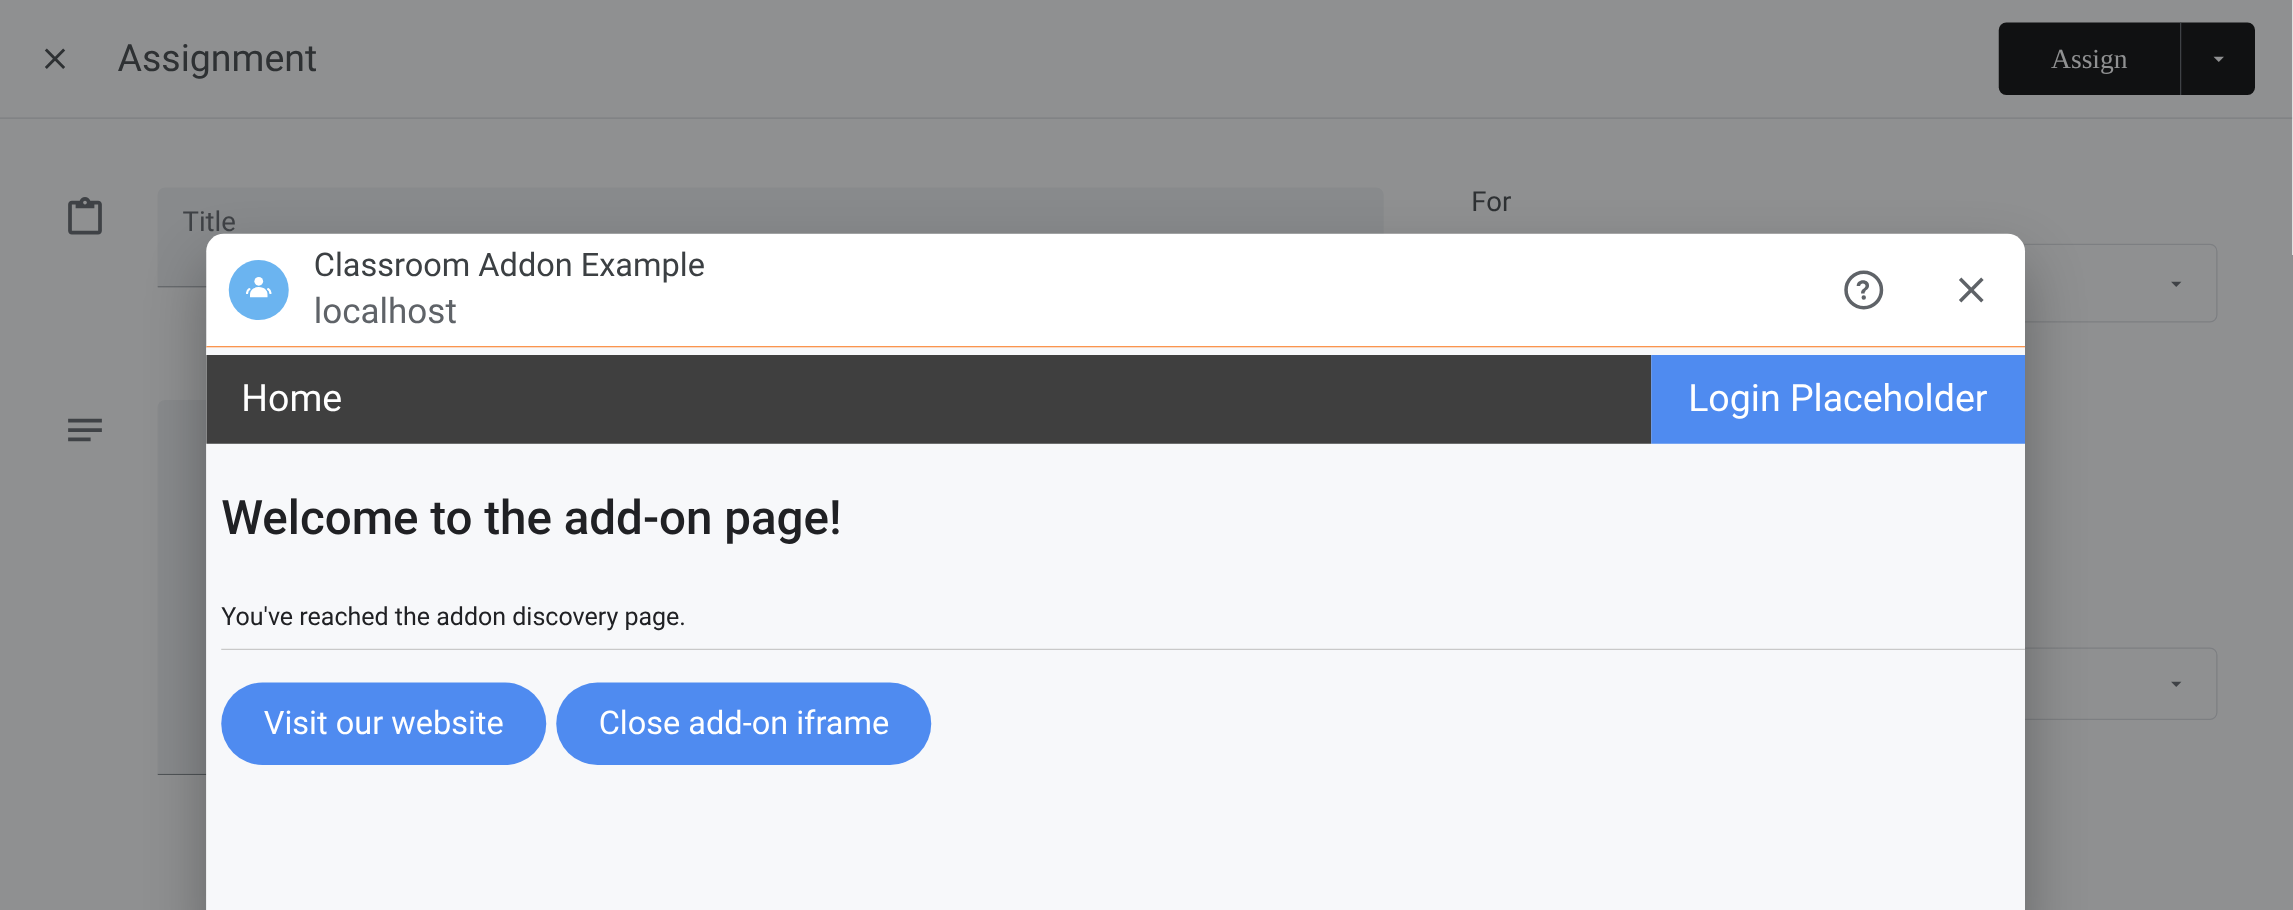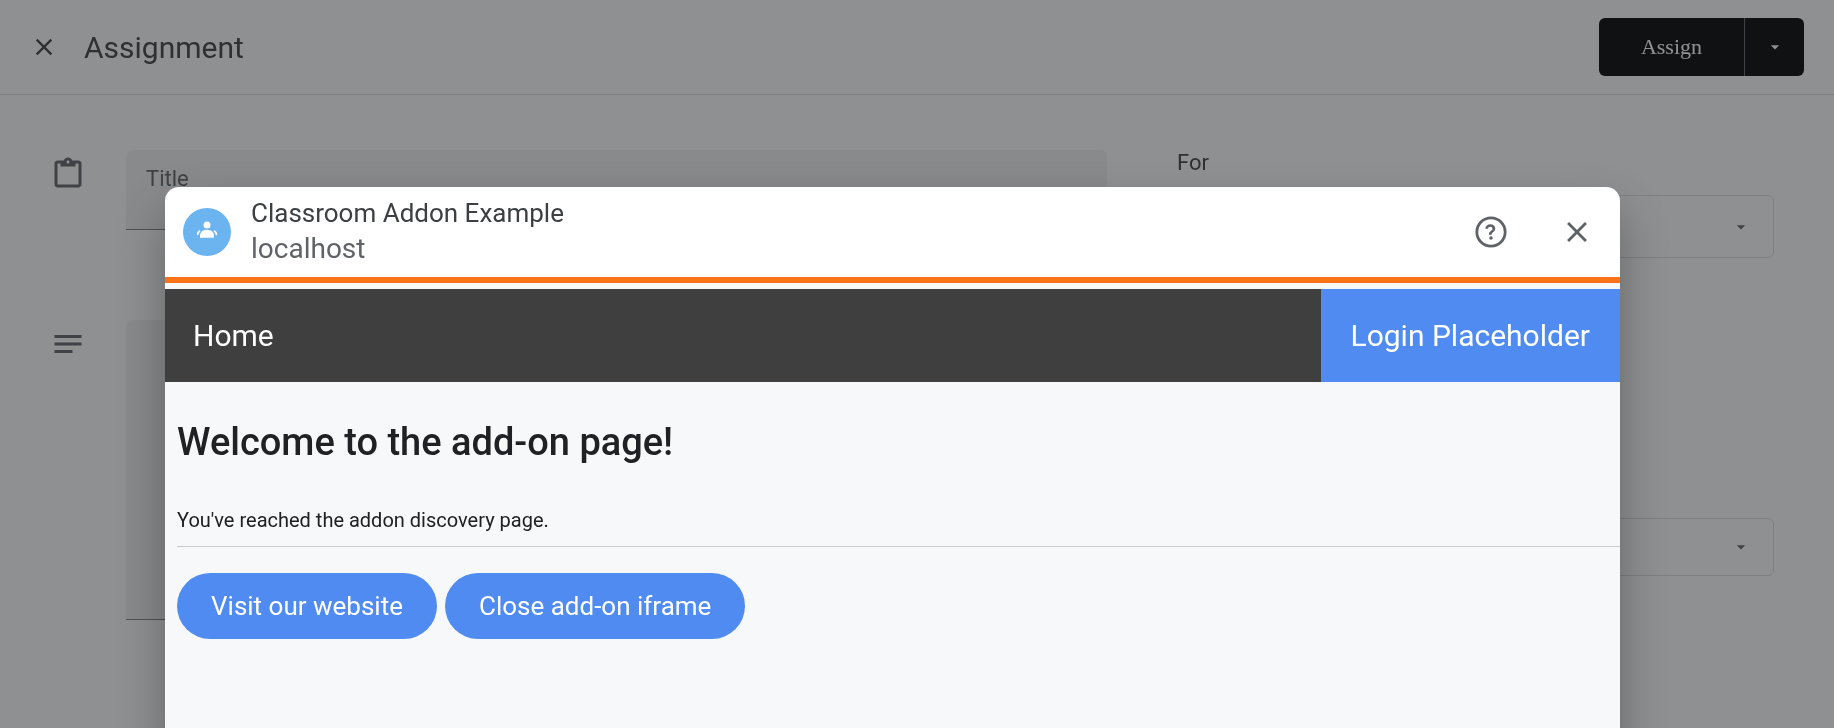--- a/index.html
+++ b/index.html
@@ -26,21 +26,21 @@
     .bg-header {
       display: flex;
       align-items: center;
       justify-content: space-between;
       padding: 18px 30px;
       border-bottom: 1px solid #dadce0;
     }
     .bg-header-left {
       display: flex;
       align-items: center;
-      gap: 26px;
+      gap: 36px;
     }
     .bg-close-icon {
       width: 28px;
       height: 28px;
       color: #3c4043;
     }
     .bg-title {
       font-size: 30px;
       color: #3c4043;
       font-weight: 400;
@@ -156,21 +156,21 @@
       border-radius: 14px 14px 0 0;
       box-shadow: 0 24px 48px rgba(0,0,0,0.3);
       overflow: hidden;
       display: flex;
       flex-direction: column;
     }
     .modal-header {
       display: flex;
       align-items: center;
       padding: 10px 26px 10px 18px;
-      border-bottom: 6px solid #f97316;
+      border-bottom: 1px solid #f97316;
       gap: 20px;
     }
     .addon-icon {
       width: 48px;
       height: 48px;
       border-radius: 50%;
       background: #6bb4f0;
       display: flex;
       align-items: center;
       justify-content: center;
@@ -211,21 +211,21 @@
 
     
     .iframe-body {
       flex: 1;
       background: #f7f8fa;
       display: flex;
       flex-direction: column;
     }
     .nav {
       display: flex;
-      height: 93px;
+      height: 71px;
       margin: 6px 0 0 0;
     }
     .nav-home {
       flex: 1;
       background: #3f3f3f;
       color: #fff;
       font-size: 30px;
       display: flex;
       align-items: center;
       padding-left: 28px;

